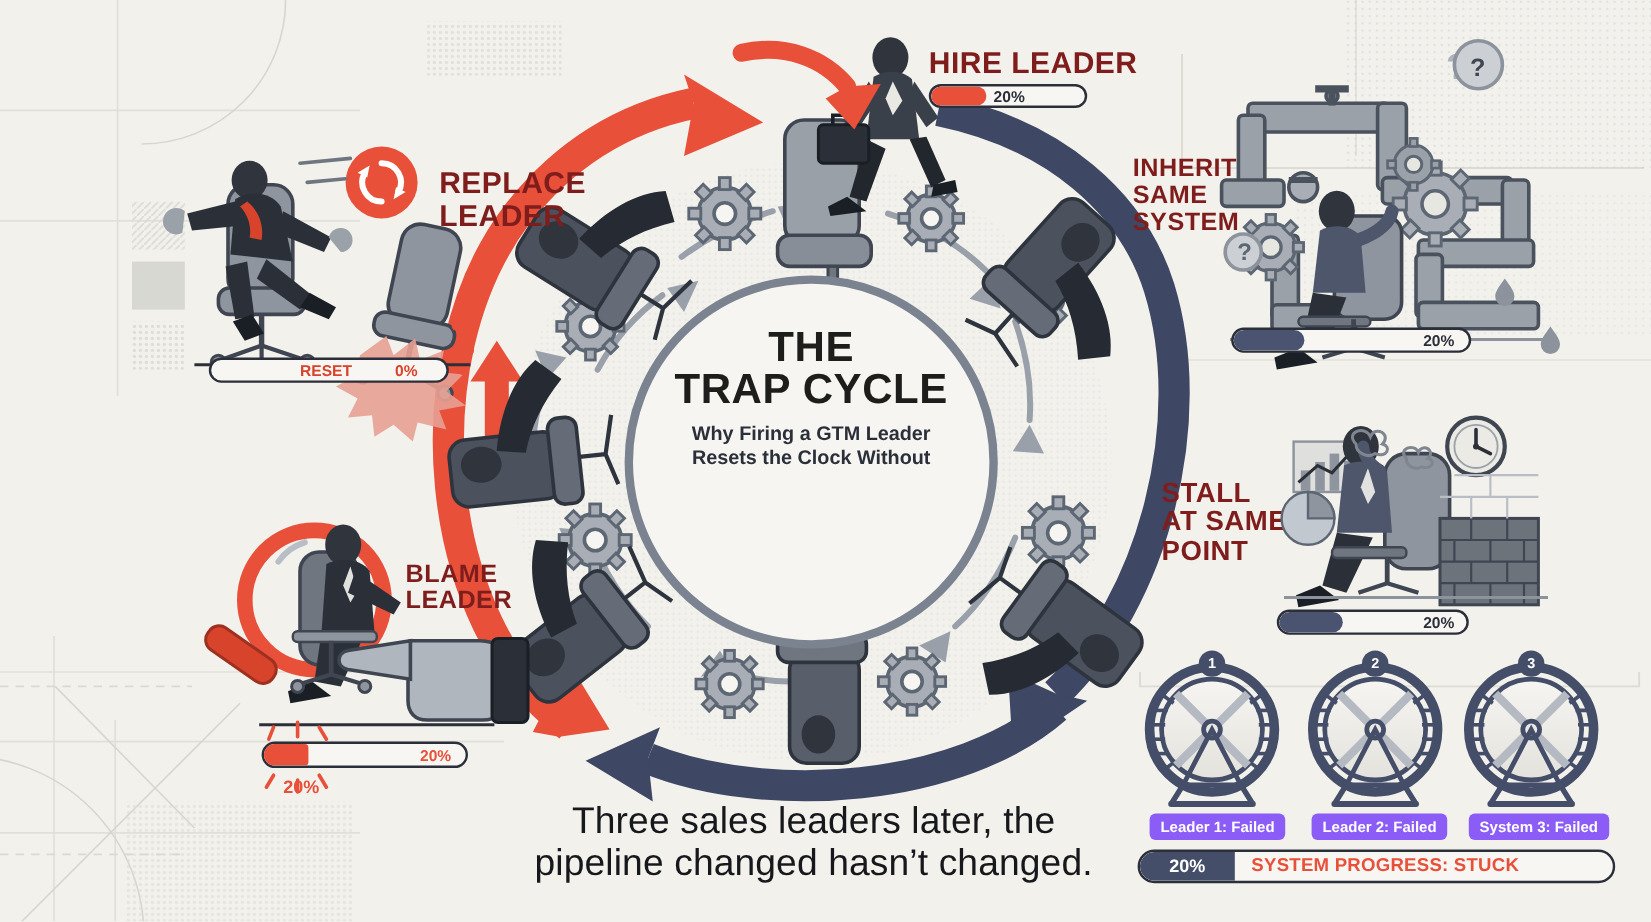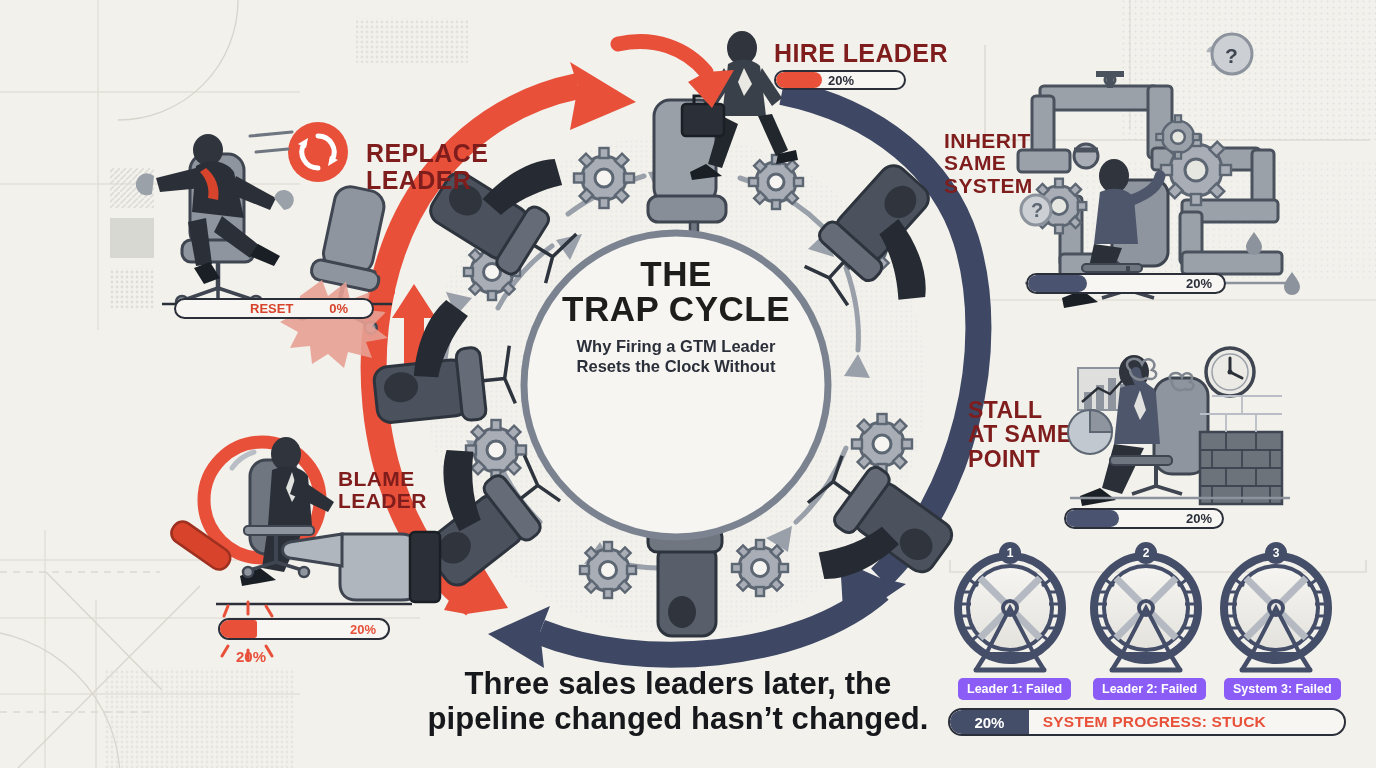--- a/index.html
+++ b/index.html
@@ -77,21 +77,21 @@
     font-size:12.5px; font-weight:700;
     padding:4px 9px;
     border-radius:5px;
     white-space:nowrap;
   }
 
   
   #headline {
     position:absolute;
     text-align:center;
-    font-weight:700;
+    font-weight:400;
     font-size: 31px;
     line-height: 1.14;
     color:#16181c;
     letter-spacing:.1px;
   }
 
   
   svg.layer { position:absolute; left:0; top:0; width:1376px; height:768px; overflow:visible; }
 </style>
 </head>
@@ -413,21 +413,21 @@
     </g>
 
     <g>
       <path d="M618,44 C654,36 686,48 706,72" fill="none" stroke="#e8503a" stroke-width="15" stroke-linecap="round"></path>
       <path d="M706,72 l28,-2 l-22,38 l-24,-26 z" fill="#e8503a"></path>
     </g>
 
     <circle cx="676" cy="385" r="152" fill="#f6f5f1" stroke="#7c8390" stroke-width="7"></circle>
   </svg>
 
-  <div id="core-text" class="abs" style="left:536px; top:256px; width:280px;">
+  <div id="core-text" class="abs" style="left:536px; top:272px; width:280px;">
     <div id="core-title">
       <div>THE</div>
       <div>TRAP CYCLE</div>
     </div>
     <div id="core-sub">
       <div>Why Firing a GTM Leader</div>
       <div>Resets the Clock Without</div>
     </div>
   </div>
 

